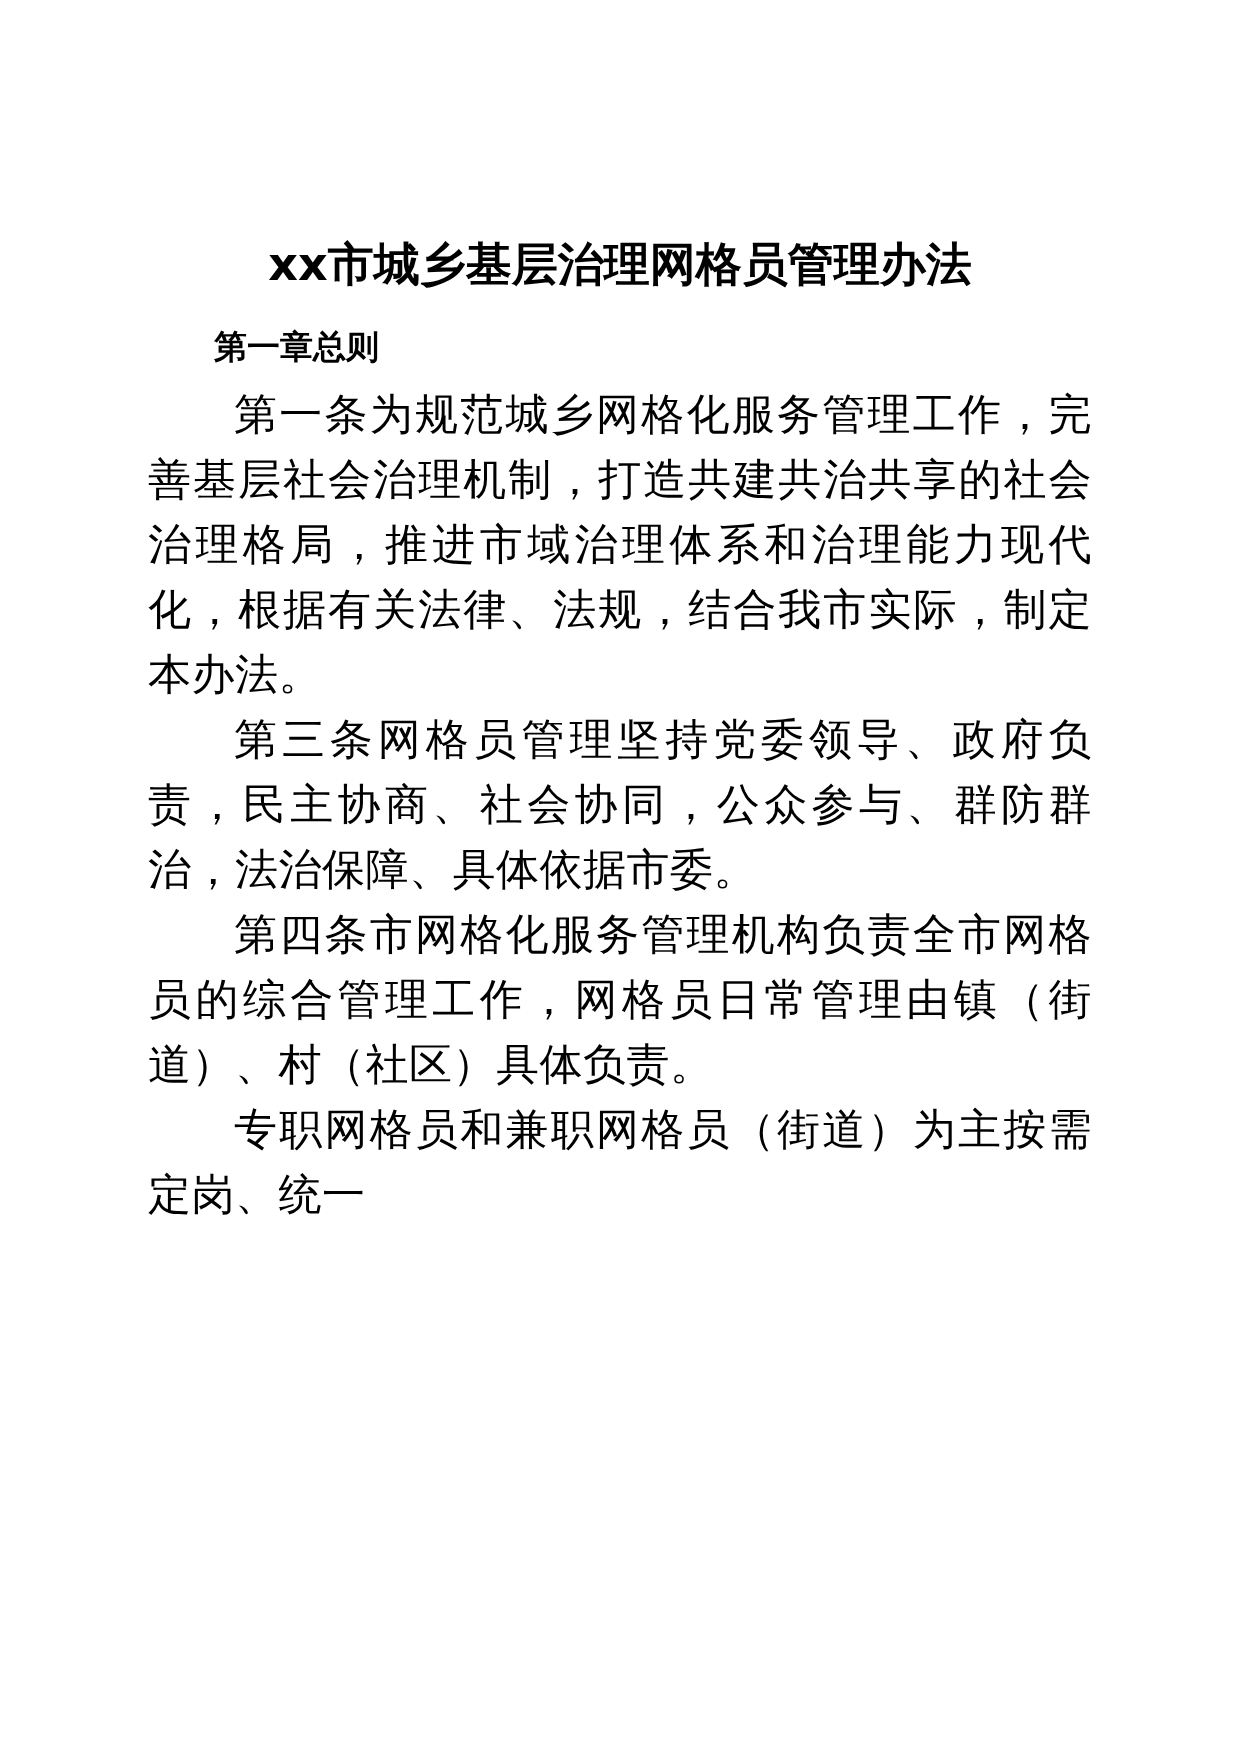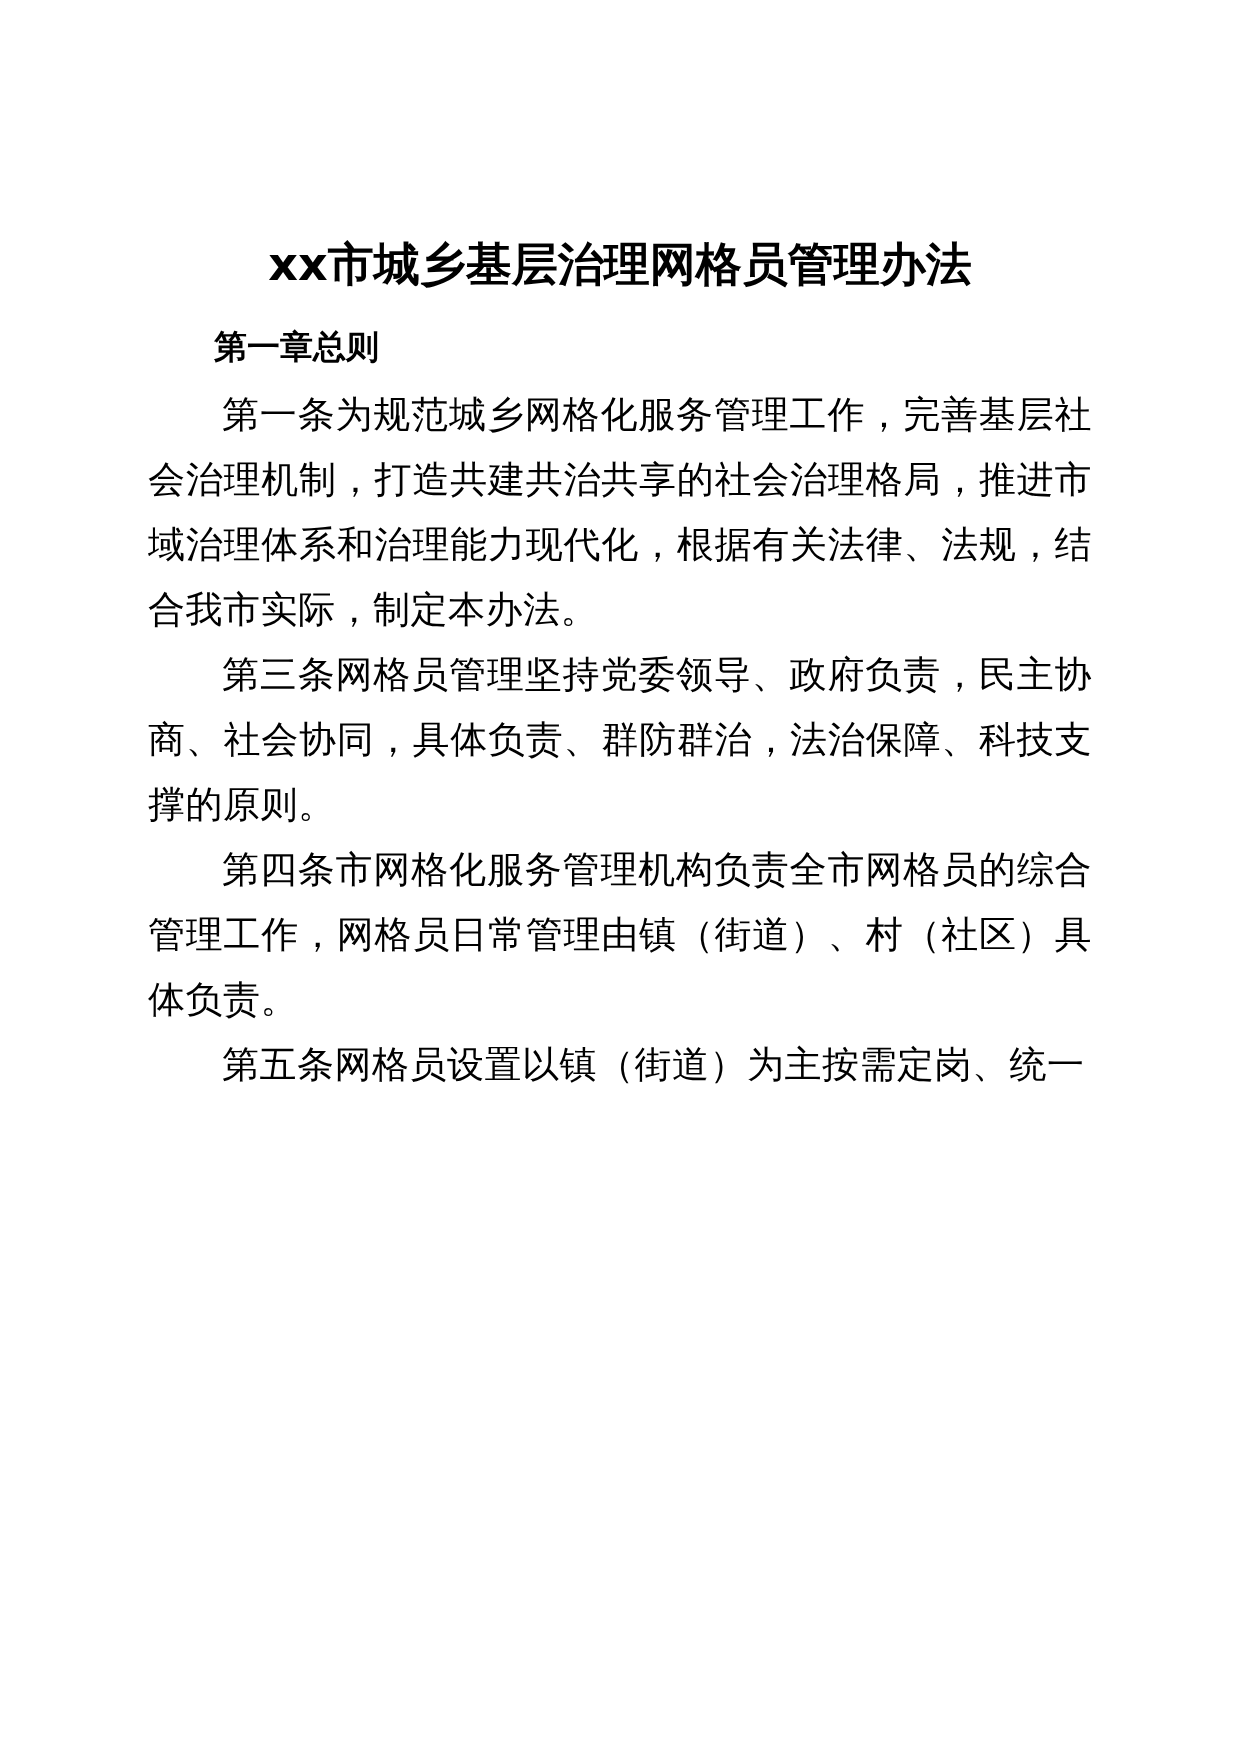--- a/index.html
+++ b/index.html
@@ -31,42 +31,42 @@
   }
   .chapter-heading {
     font-family: Liberation Mono, monospace;
     font-size: 33px;
     font-weight: bold;
     line-height: 65px;
     text-indent: 2em;
     margin: 0;
   }
   .para {
-    font-size: 37px;
+    font-size: 43px;
     font-weight: 400;
     line-height: 65px;
     text-indent: 2em;
     text-align: justify;
     margin: 0;
     letter-spacing: 0.5px;
   }
 </style>
 </head>
 <body>
 
 <div class="page">
 
   <h1 class="doc-title">xx市城乡基层治理网格员管理办法</h1>
 
   <h2 class="chapter-heading">第一章总则</h2>
 
   <p class="para">第一条为规范城乡网格化服务管理工作，完善基层社会治理机制，打造共建共治共享的社会治理格局，推进市域治理体系和治理能力现代化，根据有关法律、法规，结合我市实际，制定本办法。</p>
 
 
-  <p class="para">第三条网格员管理坚持党委领导、政府负责，民主协商、社会协同，具体负责、群防群治，法治保障、科技支撑的原则。</p>
+  <p class="para">第三条网格员管理坚持党委领导、政府负责，民主协商、社会协同，公众参与、群防群治，法治保障、具体依据市委。</p>
 
   <p class="para">第四条市网格化服务管理机构负责全市网格员的综合管理工作，网格员日常管理由镇（街道）、村（社区）具体负责。</p>
 
 
-  <p class="para">第五条网格员设置以镇（街道）为主按需定岗、统一</p>
+  <p class="para">专职网格员和兼职网格员（街道）为主按需定岗、统一</p>
 
 
 </div>
 
 </body></html>

